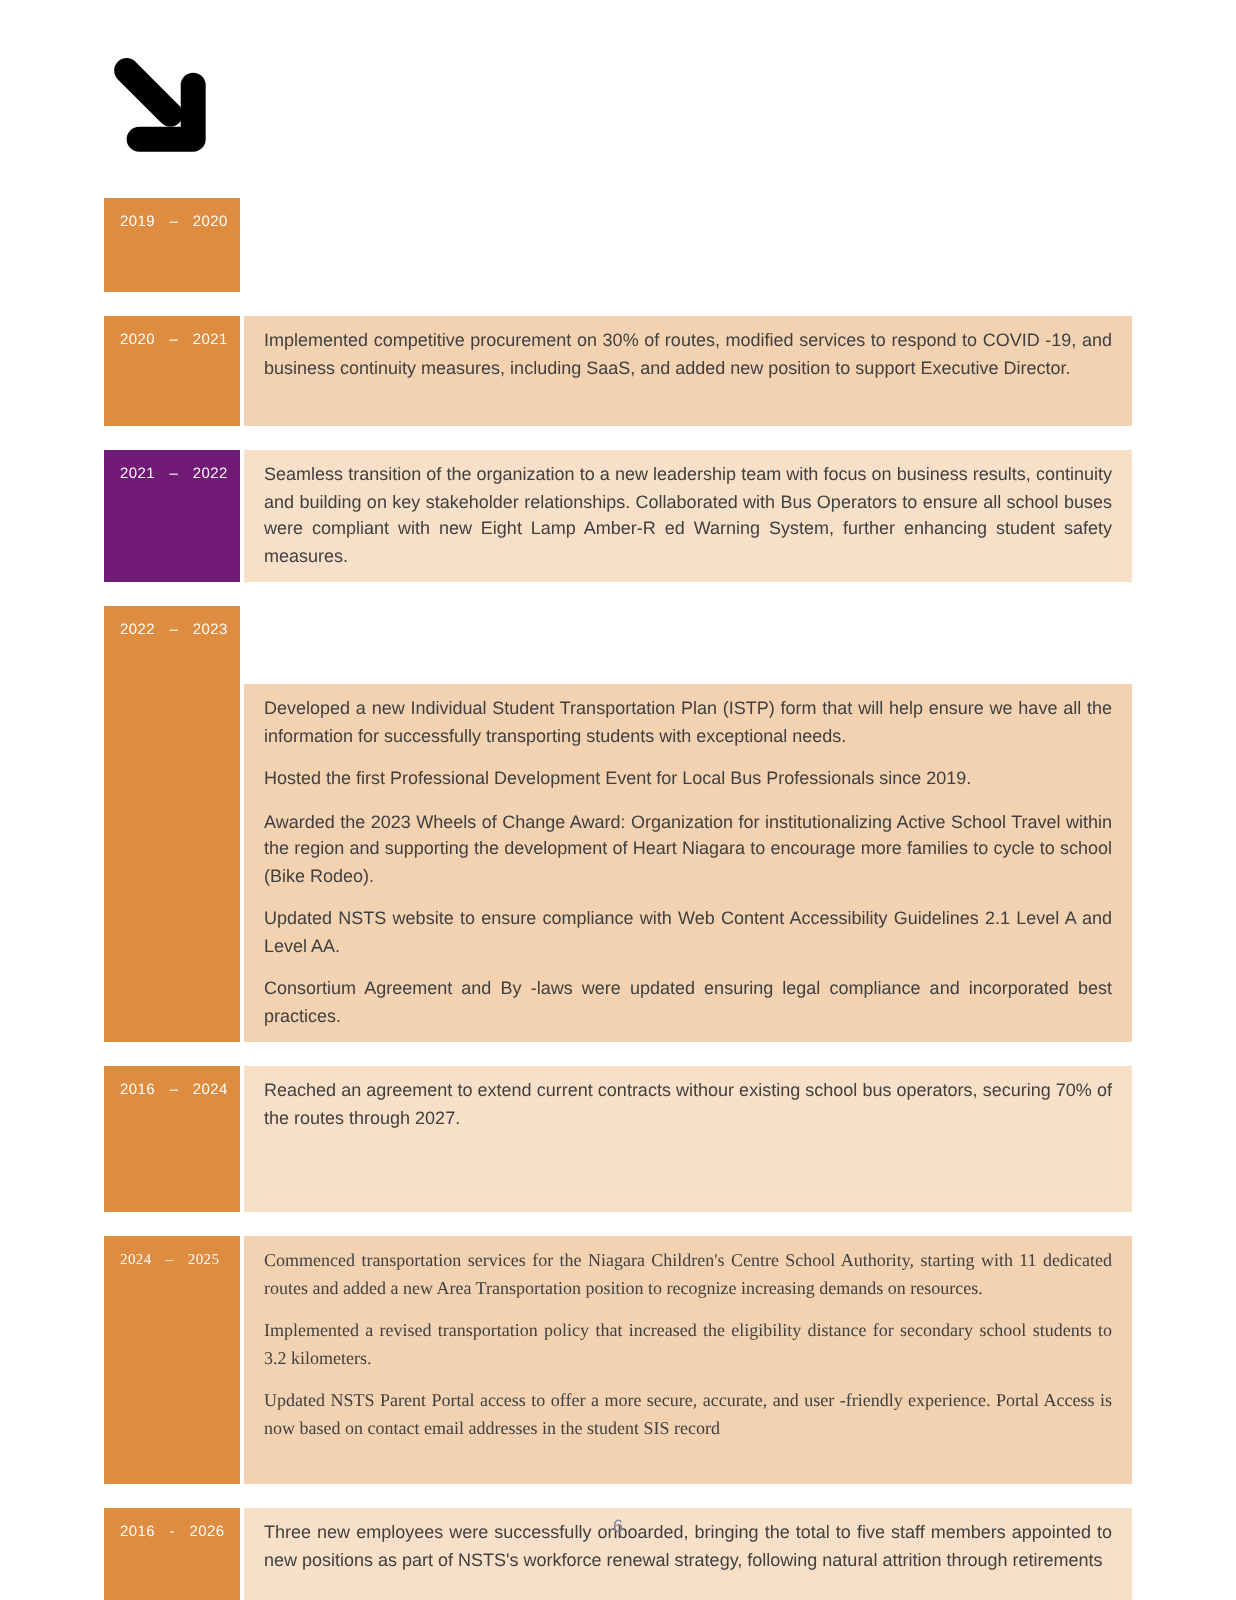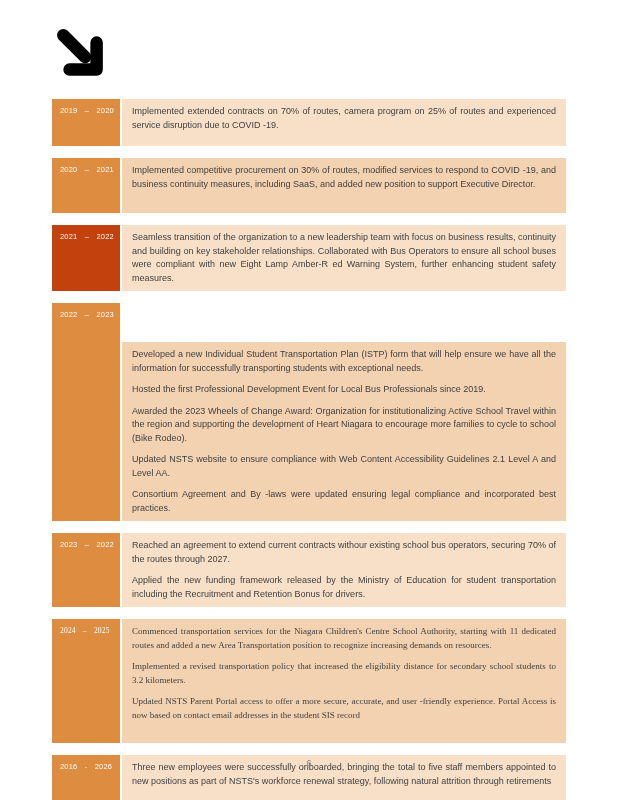--- a/index.html
+++ b/index.html
@@ -80,51 +80,47 @@
   <div class="logo">
     <svg width="52" height="52" viewBox="0 0 100 100" aria-hidden="true">
       <path d="M16 14 L58 56" stroke="#000000" stroke-width="24" stroke-linecap="round" fill="none"></path>
       <path d="M80 28 L80 80 L28 80" stroke="#000000" stroke-width="24" stroke-linecap="round" stroke-linejoin="round" fill="none"></path>
     </svg>
   </div>
 
   <div class="timeline-table">
       <div class="t-row" style="min-height: 47px;">
         <div class="year-cell" style="background: rgb(222, 140, 63); color: rgb(255, 255, 255);">2019 – 2020</div>
-        <div class="body-cell" style="background: rgb(247, 224, 199); color: rgb(63, 63, 63);">
-          <p>Implemented extended contracts on 70% of routes, camera program on 25% of routes and experienced service disruption due to COVID -19.</p>
-        </div>
       </div>
       <div class="t-row" style="min-height: 55px; border-radius: 20px;">
         <div class="year-cell" style="background: rgb(222, 140, 63); color: rgb(255, 255, 255);">2020 – 2021</div>
         <div class="body-cell" style="background: rgb(242, 210, 177); color: rgb(63, 63, 63);">
           <p>Implemented competitive procurement on 30% of routes, modified services to respond to COVID -19, and business continuity measures, including SaaS, and added new position to support Executive Director.</p>
         </div>
       </div>
       <div class="t-row" style="min-height: 61px;">
-        <div class="year-cell" style="background: #c2410c; color: rgb(255, 255, 255);">2021 – 2022</div>
+        <div class="year-cell" style="background: #701a75; color: rgb(255, 255, 255);">2021 – 2022</div>
         <div class="body-cell" style="background: rgb(247, 224, 199); color: rgb(63, 63, 63);">
           <p>Seamless transition of the organization to a new leadership team with focus on business results, continuity and building on key stakeholder relationships. Collaborated with Bus Operators to ensure all school buses were compliant with new Eight Lamp Amber-R ed Warning System, further enhancing student safety measures.</p>
         </div>
       </div>
       <div class="t-row" style="min-height: 171px;">
         <div class="year-cell" style="background: rgb(222, 140, 63); color: rgb(255, 255, 255);">2022 – 2023</div>
         <div class="body-cell" style="background: rgb(242, 210, 177); color: rgb(63, 63, 63); margin-top: 39px;">
           <p>Developed a new Individual Student Transportation Plan (ISTP) form that will help ensure we have all the information for successfully transporting students with exceptional needs.</p>
           <p>Hosted the first Professional Development Event for Local Bus Professionals since 2019.</p>
           <p>Awarded the 2023 Wheels of Change Award: Organization for institutionalizing Active School Travel within the region and supporting the development of Heart Niagara to encourage more families to cycle to school (Bike Rodeo).</p>
           <p>Updated NSTS website to ensure compliance with Web Content Accessibility Guidelines 2.1 Level A and Level AA.</p>
           <p>Consortium Agreement and By -laws were updated ensuring legal compliance and incorporated best practices.</p>
         </div>
       </div>
       <div class="t-row" style="min-height: 73px;">
-        <div class="year-cell" style="background: rgb(222, 140, 63); color: rgb(255, 255, 255);">2023 – 2022</div>
+        <div class="year-cell" style="background: rgb(222, 140, 63); color: rgb(255, 255, 255);">2016 – 2024</div>
         <div class="body-cell" style="background: rgb(247, 224, 199); color: rgb(63, 63, 63);">
           <p>Reached an agreement to extend current contracts withour existing school bus operators, securing 70% of the routes through 2027.</p>
-          <p>Applied the new funding framework released by the Ministry of Education for student transportation including the Recruitment and Retention Bonus for drivers.</p>
         </div>
       </div>
       <div class="t-row" style="min-height: 124px; font-family: Liberation Serif, serif;">
         <div class="year-cell" style="background: rgb(222, 140, 63); color: rgb(255, 255, 255);">2024 – 2025</div>
         <div class="body-cell" style="background: rgb(242, 210, 177); color: rgb(63, 63, 63);">
           <p>Commenced transportation services for the Niagara Children's Centre School Authority, starting with 11 dedicated routes and added a new Area Transportation position to recognize increasing demands on resources.</p>
           <p>Implemented a revised transportation policy that increased the eligibility distance for secondary school students to 3.2 kilometers.</p>
           <p>Updated NSTS Parent Portal access to offer a more secure, accurate, and user -friendly experience. Portal Access is now based on contact email addresses in the student SIS record</p>
         </div>
       </div>

